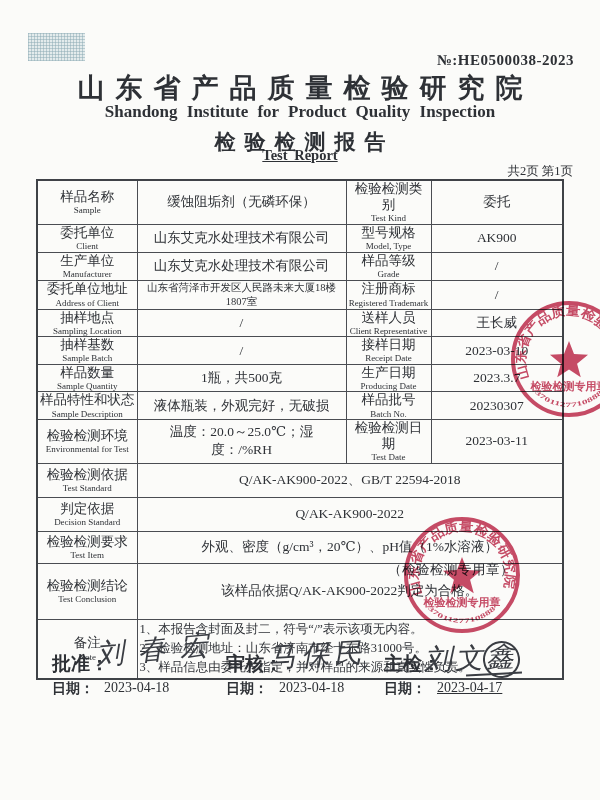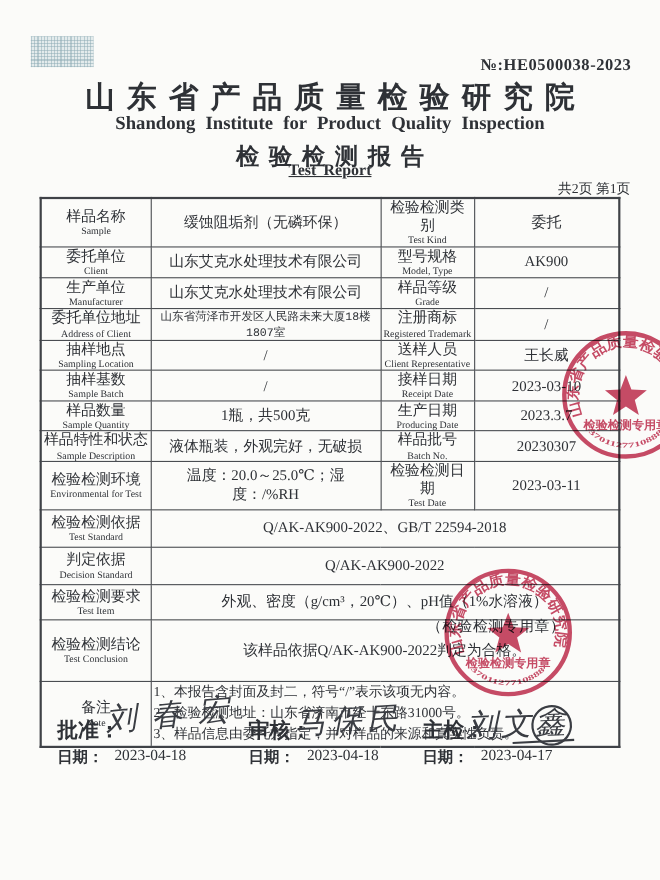--- a/index.html
+++ b/index.html
@@ -29,21 +29,21 @@
 
   table.main {
     position:absolute; left:36px; top:179px; width:526px;
     border-collapse:collapse; table-layout:fixed;
     border:2px solid #3f4247;
   }
   table.main td { border:1px solid #4a4d52; padding:0 2px; text-align:center; vertical-align:middle; overflow:hidden; }
   .lbl-cn { font-size:13.5px; line-height:1.2; }
   .lbl-en { font-size:9px; line-height:1.15; }
   .val { font-size:13.5px; }
-  .val-sm { font-size:10.5px;font-family:Liberation Mono, monospace; }
+  .val-sm { font-size:10.5px; }
   td.full-val { text-align:left; padding:2px 9px; font-size:13.5px; }
   td.concl { vertical-align:top; padding-top:9px;margin-top:39px; }
   td.note-val { text-align:left; padding:3px 9px; }
   .note-line { font-size:12.5px; line-height:1.55; text-align:left; }
 
   .stamp-caption { left:388px; top:561px; font-size:13.5px; letter-spacing:.5px; z-index:1; }
 
   .stamp { opacity:.88; mix-blend-mode:multiply; z-index:3; }
   #stamp-mid { left:499px; top:289px; }
   #stamp-bottom { left:392px; top:505px; }
@@ -262,13 +262,13 @@
 <div class="abs sig-label" style="left:384px; top:651px;">主检：</div>
 <div class="abs sig-name" id="sig-name-3">刘文鑫</div>
 <div class="abs sig-ring"></div>
 <div class="abs sig-underline"></div>
 
 <div class="abs date-label" style="left:52px; top:680px;">日期：</div>
 <div class="abs date-val" style="left:104px; top:680px;">2023-04-18</div>
 <div class="abs date-label" style="left:226px; top:680px;">日期：</div>
 <div class="abs date-val" style="left:279px; top:680px;">2023-04-18</div>
 <div class="abs date-label" style="left:384px; top:680px;">日期：</div>
-<div class="abs date-val" style="left:437px; top:680px;">2023-04-17</div>
+<div class="abs date-val" style="left:437px; top:680px;text-decoration:underline;">2023-04-17</div>
 
 </body></html>

